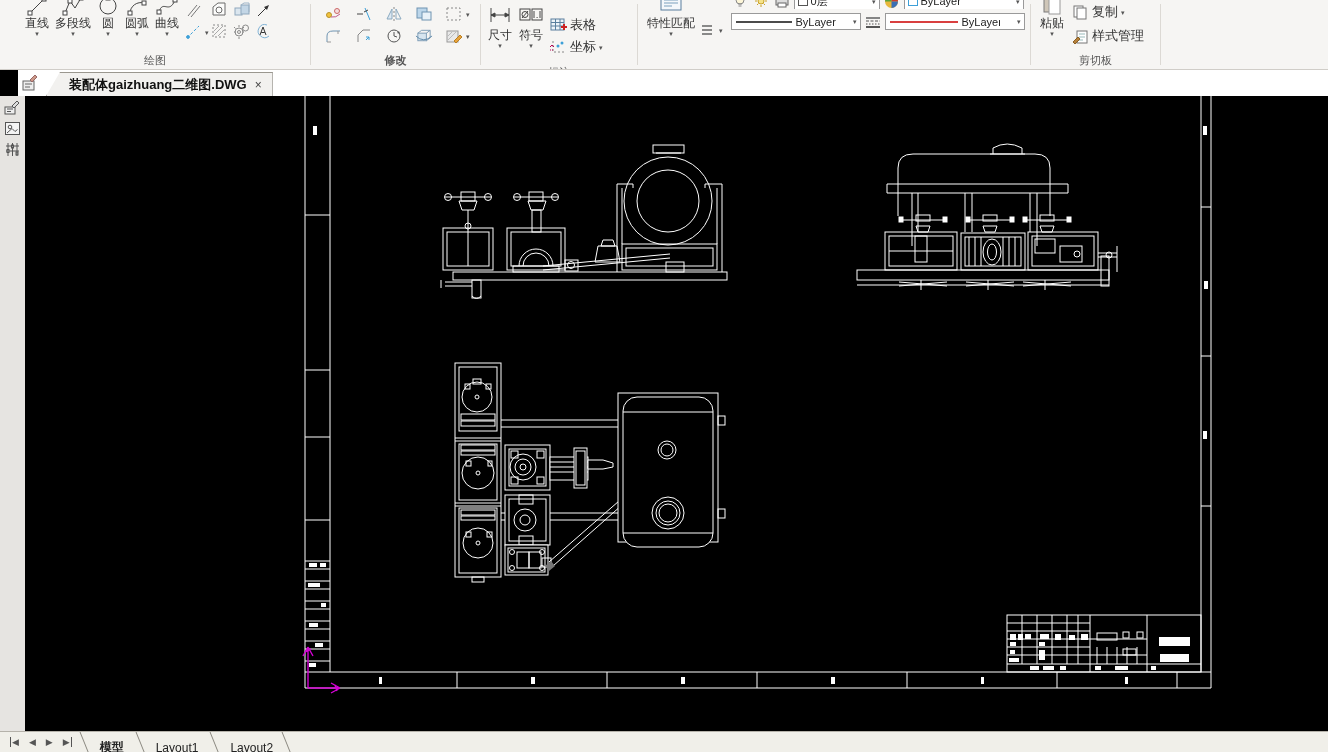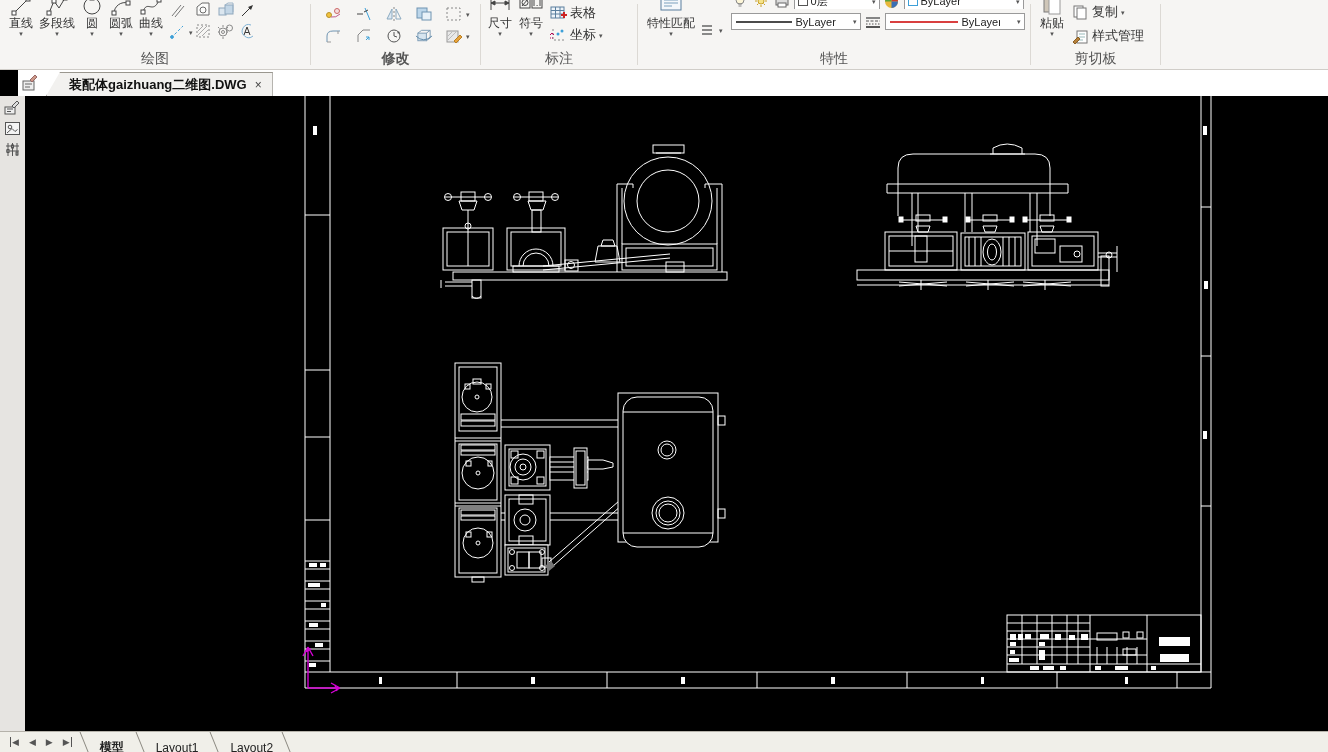--- a/index.html
+++ b/index.html
@@ -5,21 +5,21 @@
   * { margin:0; padding:0; box-sizing:border-box; }
   html,body { width:1328px; height:752px; overflow:hidden; background:#000;
     font-family:"Liberation Sans","DejaVu Sans",sans-serif; }
   #app { position:relative; width:1328px; height:752px; background:#000; }
 
   
   #ribbon { position:absolute; left:0; top:0; width:1328px; height:70px;
     background:#f6f5f3; border-bottom:1px solid #d0cdc8; overflow:hidden; }
   .rgroup { position:absolute; top:0; height:70px; }
   .rgroup .glabel { position:absolute; bottom:2px; left:0; right:0; text-align:center;
-    font-size:14px; color:#555; }
+    font-size:11px; color:#555; }
   .gsep { position:absolute; top:4px; bottom:4px; width:1px; background:#dcd9d4; }
   .bigbtn { display:inline-flex; flex-direction:column; align-items:center;
     justify-content:flex-start; height:52px; padding:0 3px; cursor:default; }
   .bigbtn .bicon { height:22px; margin-top:-6px; overflow:hidden; }
   .bigbtn .blabel { font-size:12px; color:#333; line-height:14px; white-space:nowrap; }
   .dd { font-size:7px; color:#555; line-height:7px; }
   .srow { display:flex; align-items:center; gap:3px; }
   .sicon { width:18px; height:16px; display:inline-flex; align-items:center; justify-content:center; }
   svg.ic { display:block; }
   .combo { display:flex; align-items:center; border:1px solid #9a9a9a; background:#fff;
@@ -58,21 +58,21 @@
   .stab.active .stl { border-bottom:2px solid #111; }
 </style>
 </head>
 <body>
 
 <div id="app">
 
   <div id="ribbon">
 
     <div class="rgroup" style="left:0;width:310px;">
-      <div style="display:flex;align-items:flex-start;padding-left:6px;">
+      <div style="display:flex;align-items:flex-start;padding-left:22px;">
         <div class="bigbtn">
           <span class="bicon">
             <svg class="ic" width="22" height="22" viewBox="0 0 22 22" fill="none" stroke="#444">
               <path d="M4 19 L18 5"></path>
                 <rect x="2" y="17" width="4" height="4" fill="#fff"></rect>
                 <rect x="16" y="3" width="4" height="4" fill="#fff"></rect>
             </svg>
             </span>
           <span class="blabel">直线</span>
           <span class="dd">▾</span>
@@ -263,21 +263,21 @@
                 </svg>
               </span>
             <span class="dd">▾</span>
             </span>
         </div>
       </div>
       <div class="glabel">修改</div>
     </div>
     <div class="gsep" style="left:480px;"></div>
 
-    <div class="rgroup" style="left:481px;width:156px;">
+    <div class="rgroup" style="left:481px;width:156px;margin-top:12px;">
       <div style="display:flex;align-items:flex-start;padding-left:4px;">
         <div class="bigbtn">
           <span class="bicon">
             <svg class="ic" width="24" height="22" viewBox="0 0 24 22" fill="none" stroke="#444">
                 <path d="M3 2 V16 M21 2 V16 M3 9 H21"></path>
                 <path d="M3 9 L7 7 V11 Z M21 9 L17 7 V11 Z" fill="#444"></path>
               </svg>
             </span>
           <span class="blabel">尺寸</span>
           <span class="dd">▾</span>
@@ -405,21 +405,20 @@
             <div class="combo" style="width:140px;">
               <svg class="ic" width="70" height="6" viewBox="0 0 70 6">
                   <line x1="1" y1="3" x2="69" y2="3" stroke="#cc0000" stroke-width="1.4"></line>
                 </svg>
               <span class="cv" style="max-width:38px;">ByLayer</span>
               <span class="dd" style="margin-left:auto;">▾</span>
             </div>
           </div>
         </div>
       </div>
-      <div class="glabel">特性</div>
     </div>
     <div class="gsep" style="left:1030px;"></div>
 
     <div class="rgroup" style="left:1031px;width:129px;">
       <div style="display:flex;align-items:flex-start;padding-left:6px;">
         <div class="bigbtn">
           <span class="bicon">
             <svg class="ic" width="22" height="22" viewBox="0 0 22 22" fill="none" stroke="#7a7a7a">
                 <rect x="3" y="2" width="13" height="16" fill="#cfc6b8"></rect>
                 <rect x="6" y="0.5" width="7" height="3.5" fill="#a9a193"></rect>

